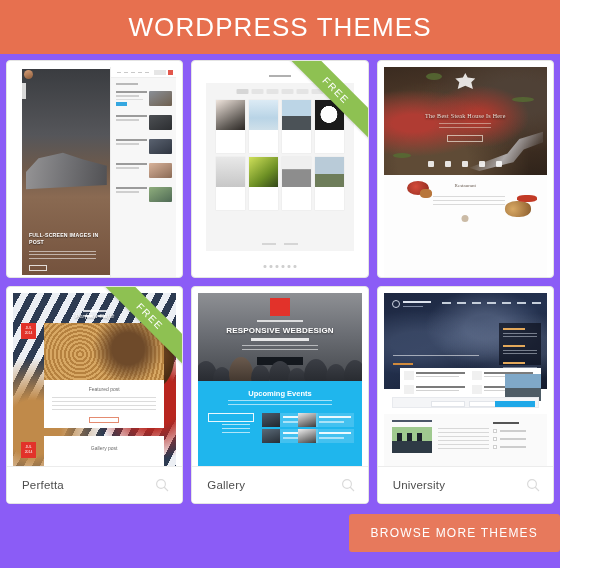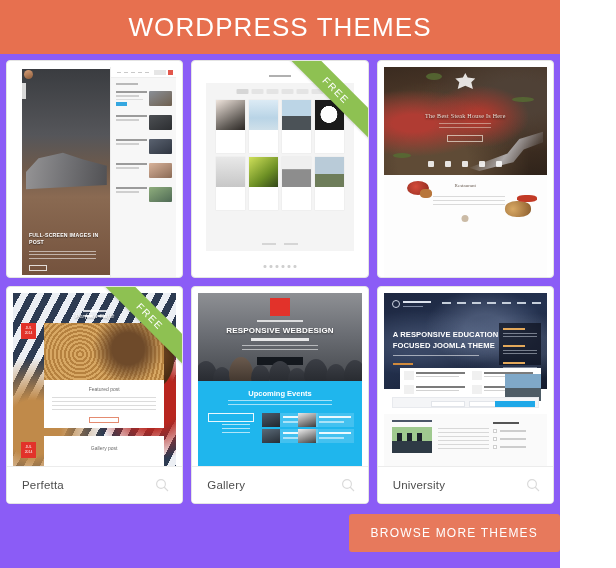--- a/index.html
+++ b/index.html
@@ -556,24 +556,20 @@
               <div class="u-brand2"></div>
               <div class="u-nav">
                 <i></i>
                   <i></i>
                   <i></i>
                   <i></i>
                   <i></i>
                   <i></i>
                   <i></i>
               </div>
-              <div class="u-h1">
-                <span>A RESPONSIVE EDUCATION</span><br>
-                <span>FOCUSED </span><b>JOOMLA THEME</b>
-              </div>
               <div class="u-sub"></div>
               <div class="u-acc"></div>
               <div class="u-panel">
                 <span class="h" style="top:5px"></span>
                   <span class="p" style="top:10px"></span>
                 <span class="h" style="top:22px"></span>
                   <span class="p" style="top:27px"></span>
                 <span class="h" style="top:39px"></span>
                   <span class="p" style="top:44px"></span>
               </div>

